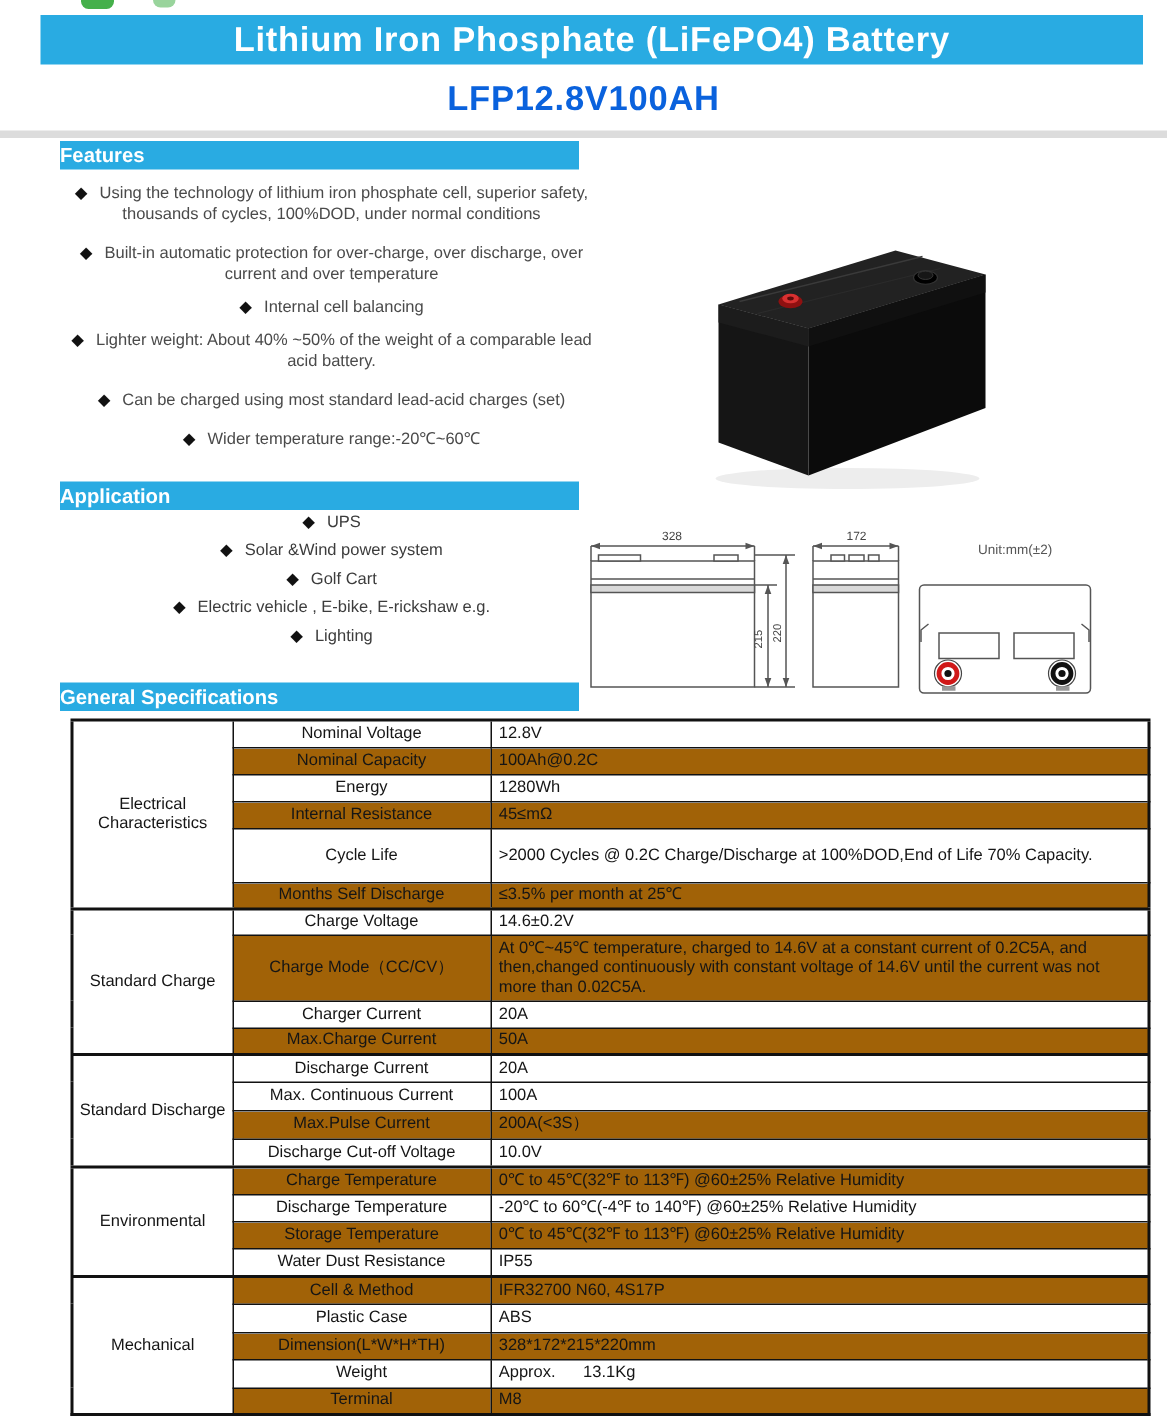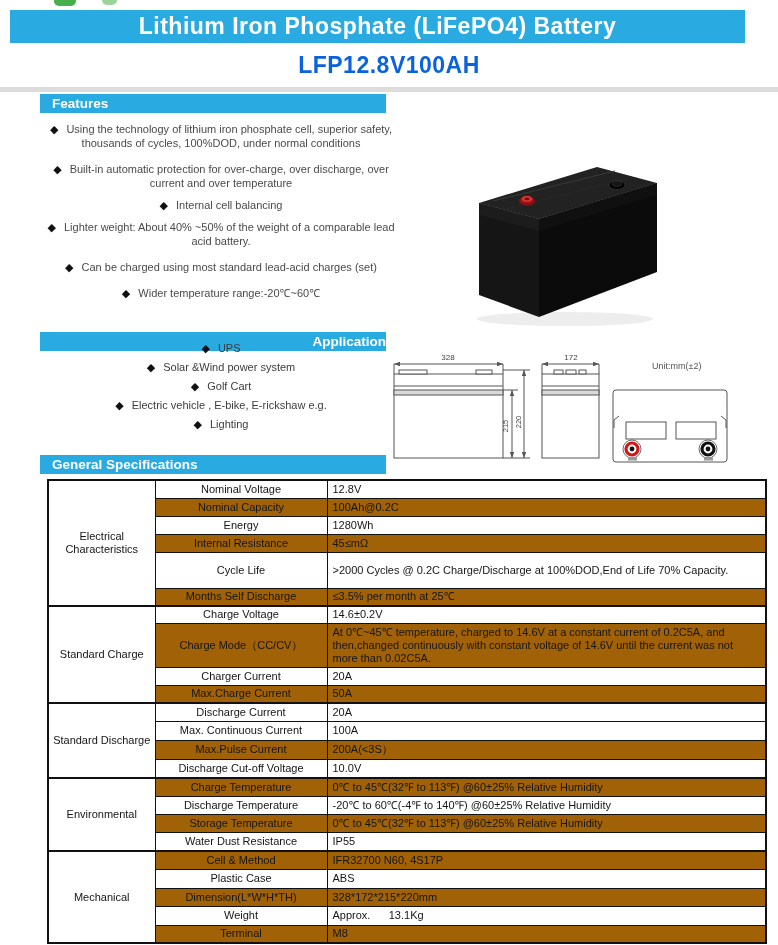--- a/index.html
+++ b/index.html
@@ -4,31 +4,31 @@
 <style>
   * { margin:0; padding:0; box-sizing:border-box; }
   html,body { background:#fff; }
   body { font-family:"Liberation Sans", sans-serif; }
   .page { position:relative; width:778px; height:945px; background:#fff; overflow:hidden; margin:0 auto; }
 
   .logo-frag { position:absolute; top:0; background:#45b04b; border-radius:0 0 5px 5px; }
   .logo-frag.f1 { left:54px; width:22px; height:6px; }
   .logo-frag.f2 { left:102px; width:15px; height:5px; opacity:.55; }
 
-  .banner { position:absolute; left:10px; top:10px; width:735px; height:33px;
+  .banner { position:absolute; left:27px; top:10px; width:735px; height:33px;
             background:#29abe2; color:#fff; font-size:23px; font-weight:bold;
             text-align:center; line-height:33px; letter-spacing:.5px; }
   .model  { position:absolute; left:0; top:52px; width:778px; text-align:center;
             color:#0a62dd; font-size:23px; font-weight:bold; letter-spacing:.5px; }
   .divider { position:absolute; left:0; top:87px; width:778px; height:5px; background:#dcdcdc; }
 
   .section-bar { position:absolute; left:40px; width:346px; height:19px; background:#29abe2;
-                 color:#fff; font-size:13.5px; font-weight:bold; line-height:19px; padding-left:12px; }
+                 color:#fff; font-size:13.5px; font-weight:bold; line-height:19px; padding-left:0; }
   .bar-features { top:94px; }
-  .bar-application { top:332px;text-align:right; }
+  .bar-application { top:321px; }
   .bar-specs { top:455px; }
 
   .list { position:absolute; left:42px; width:358px;text-align:center; }
   .features-list { top:122px; }
   .application-list { top:341px; }
   .list-item { font-size:11px; line-height:14px; color:#4a4a4a; }
   .application-list .list-item { color:#3c3c3c; margin-bottom:5px; }
   .bullet { font-size:11px; color:#111; margin-right:8px; }
 
   .photo { position:absolute; left:465px; top:115px; width:205px; height:215px; }

